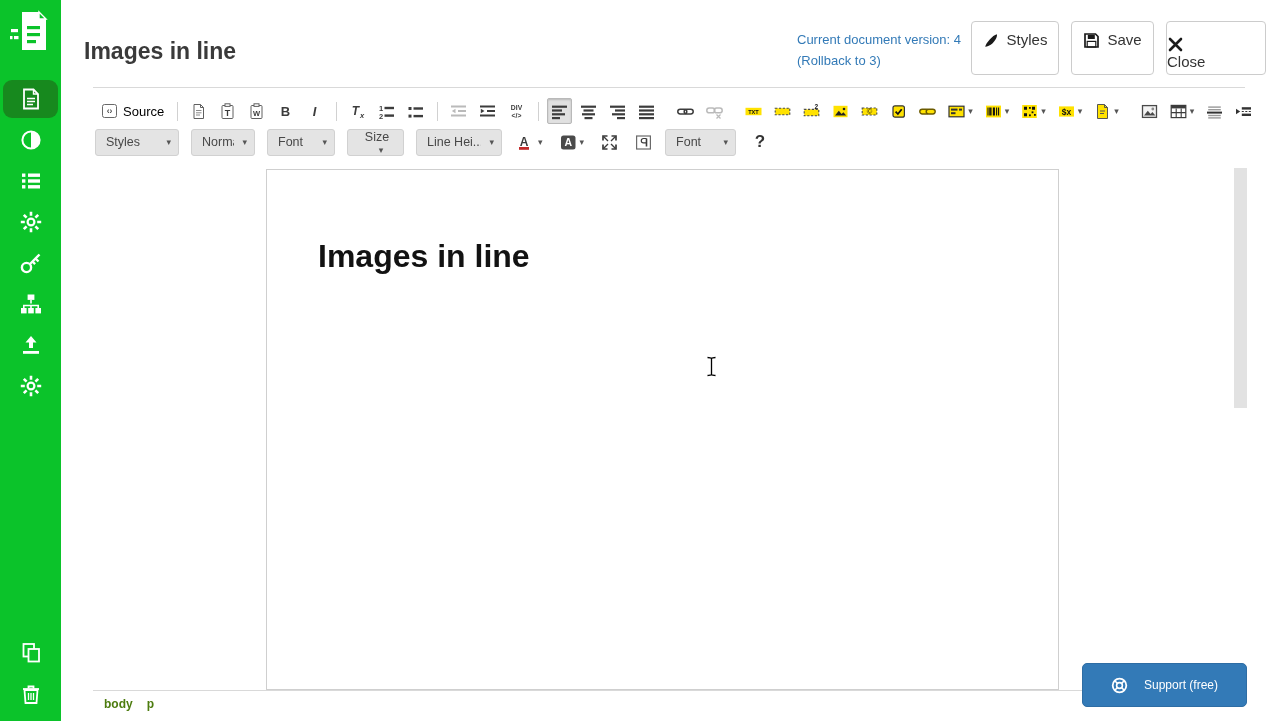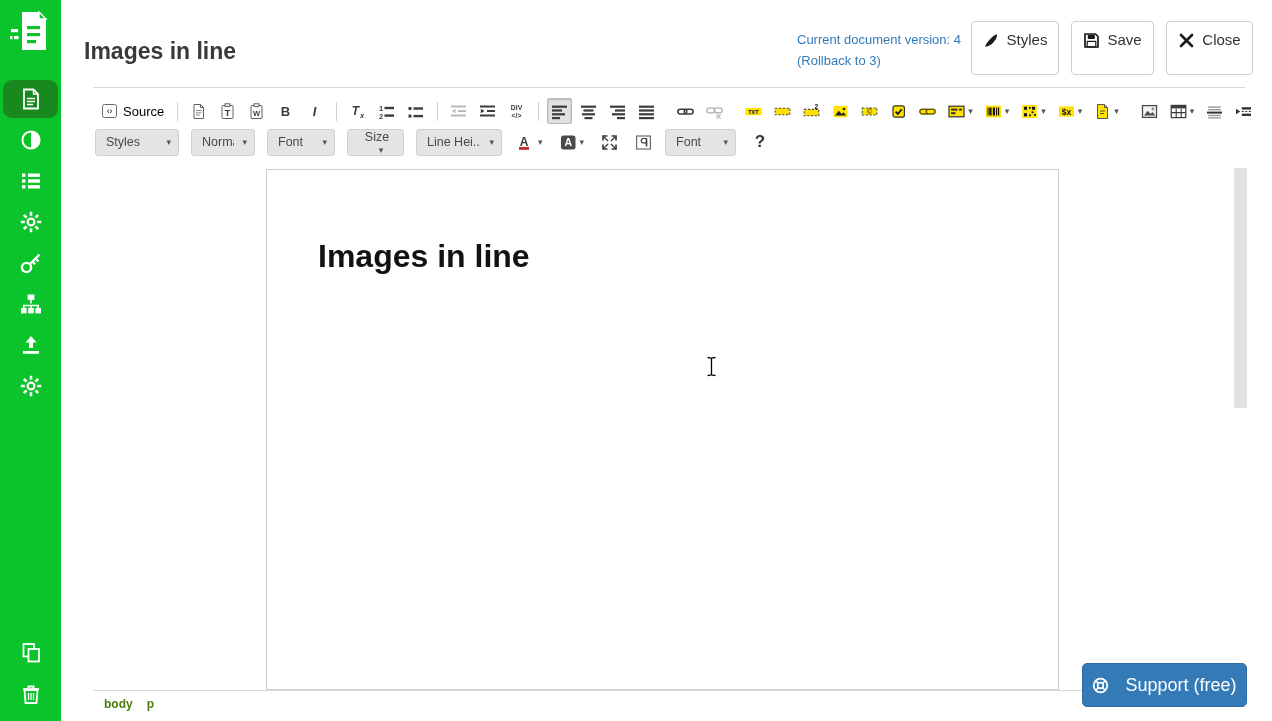--- a/index.html
+++ b/index.html
@@ -48,21 +48,21 @@
   .doc-h1 { margin:68px 0 0 51px; font-size:32px; font-weight:bold; color:#121212; }
   .ibeam { position:absolute; left:705px; top:356px; z-index:2; }
   .scroll-thumb { position:absolute; left:1234px; top:168px; width:13px; height:240px; background:#e2e2e2; cursor:pointer; }
 
   
   .status-line { position:absolute; left:93px; top:690px; width:1152px; height:1px; background:#d9d9d9; }
   .path-bar { position:absolute; left:104px; top:697px; display:flex; gap:14px; }
   .path-item { font-size:12px; font-weight:bold; color:#4d7c0f; cursor:pointer; }
 
   
-  .support-btn { position:absolute; left:1082px; top:663px; width:165px; height:44px; background:#337ab7; border:1px solid #2e6da4; border-radius:5px; color:#fff; font-size:18px; display:flex; align-items:center; justify-content:center; gap:16px; cursor:pointer; z-index:6; }
+  .support-btn { position:absolute; left:1082px; top:663px; width:165px; height:44px; background:#337ab7; border:1px solid #2e6da4; border-radius:5px; color:#fff; font-size:12px; display:flex; align-items:center; justify-content:center; gap:16px; cursor:pointer; z-index:6; }
 </style>
 </head>
 <body>
 
 <div class="sidebar">
   <span class="logo icon">
       <svg xmlns="http://www.w3.org/2000/svg" width="40" height="44" viewBox="0 0 40 44">
         <path d="M12 3h17l7 7v31H12z" fill="#fff"></path>
         <path d="M29 3l7 7h-7z" fill="#0bc32a" stroke="#fff" stroke-width="1.4"></path>
         <rect x="17" y="17" width="13" height="3.2" fill="#0bc32a"></rect>
@@ -186,21 +186,21 @@
     <div class="hbtn" style="width: 83px;">
       <span class="icon hicon">
         <svg xmlns="http://www.w3.org/2000/svg" width="17" height="17" viewBox="0 0 17 17">
           <path d="M2 2h10.5L15 4.5V15H2z" fill="none" stroke="#1a1a1a" stroke-width="1.7"></path>
           <rect x="4.8" y="2.8" width="7" height="4.2" fill="#1a1a1a"></rect>
           <rect x="4.2" y="9.4" width="8.6" height="5.6" fill="none" stroke="#1a1a1a" stroke-width="1.2"></rect>
         </svg>
       </span>
       <span>Save</span>
     </div>
-    <div class="hbtn" style="width: 87px;">
+    <div class="hbtn" style="width: 100px; flex-direction: column;">
       <span class="icon hicon">
         <svg xmlns="http://www.w3.org/2000/svg" width="17" height="17" viewBox="0 0 17 17">
           <path d="M3 3l11 11M14 3L3 14" stroke="#1a1a1a" stroke-width="2.6" stroke-linecap="round"></path>
         </svg>
       </span>
       <span>Close</span>
     </div>
   </div>
 
 <div class="tb-line-top"></div>

